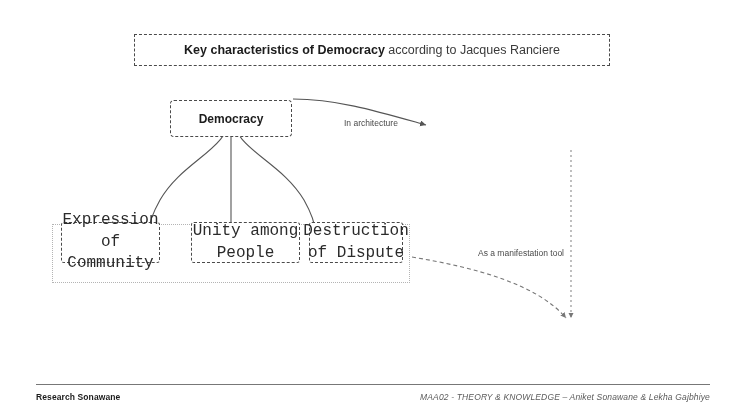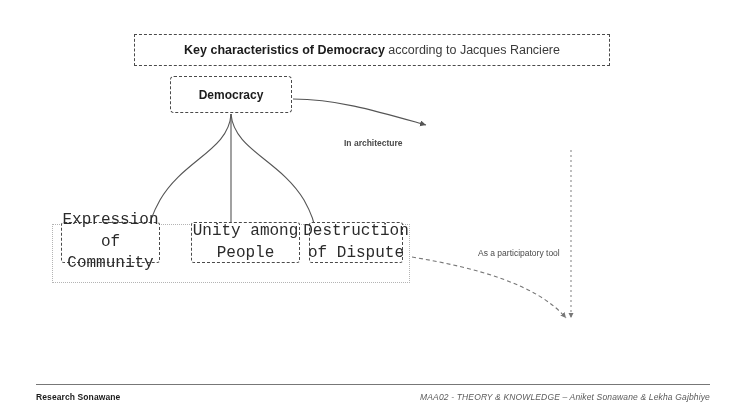--- a/index.html
+++ b/index.html
@@ -58,21 +58,21 @@
     color: #1c1c1c;
   }
   #title-banner .t-norm {
     font-weight: normal;
     color: #3a3a3a;
   }
 
   
   #democracy-node {
     left: 162px;
-    top: 76px;
+    top: 100px;
     width: 122px;
     height: 37px;
     border: 1.3px dashed #4a4a4a;
     border-radius: 4px;
     font-size: 12px;
     font-weight: bold;
     color: #1c1c1c;
   }
 
   
@@ -112,21 +112,21 @@
     color: #2b2b2b;
   }
 
   
   .edge-label {
     position: absolute;
     font-size: 8.5px;
     color: #4a4a4a;
     white-space: nowrap;
   }
-  #label-in-architecture { left: 336px; top: 138px; font-weight: bold; }
+  #label-in-architecture { left: 336px; top: 118px; }
   #label-participatory   { left: 470px; top: 248px; }
 
   
   #participatory-node {
     left: 462px;
     top: 320px;
     width: 198px;
     height: 27px;
     border: 1.3px dashed #4a4a4a;
     border-radius: 5px;
@@ -196,21 +196,21 @@
       <span class="t-bold">Key characteristics of  Democracy</span><span class="t-norm"> according to Jacques  Ranciere</span>
     </span>
   </div>
 
   <div class="node" id="democracy-node">
     <span>Democracy</span>
   </div>
 
 
   <div class="edge-label" id="label-in-architecture">In architecture</div>
-  <div class="edge-label" id="label-participatory">As a participatory tool</div>
+  <div class="edge-label" id="label-participatory">As a manifestation tool</div>
 
   <div id="characteristics-group"></div>
 
   <div class="node char-box" id="char-box-1">
     <span>Expression of Community</span>
   </div>
   <div class="node char-box" id="char-box-2">
     <span>Unity among People</span>
   </div>
   <div class="node char-box" id="char-box-3">

